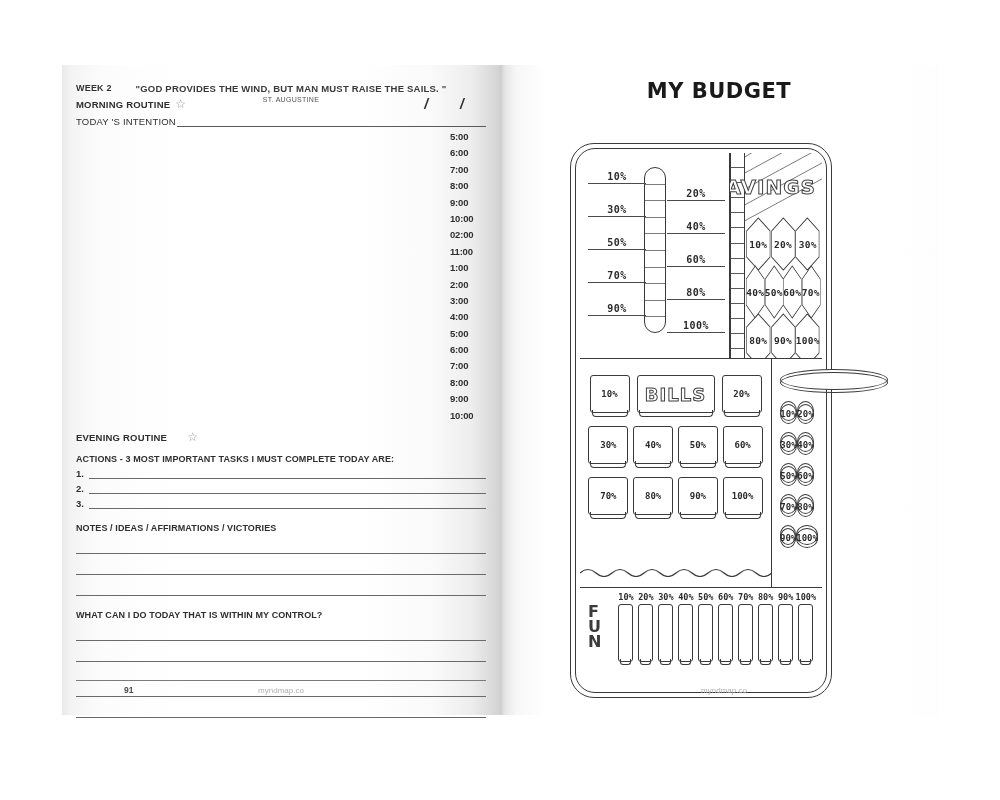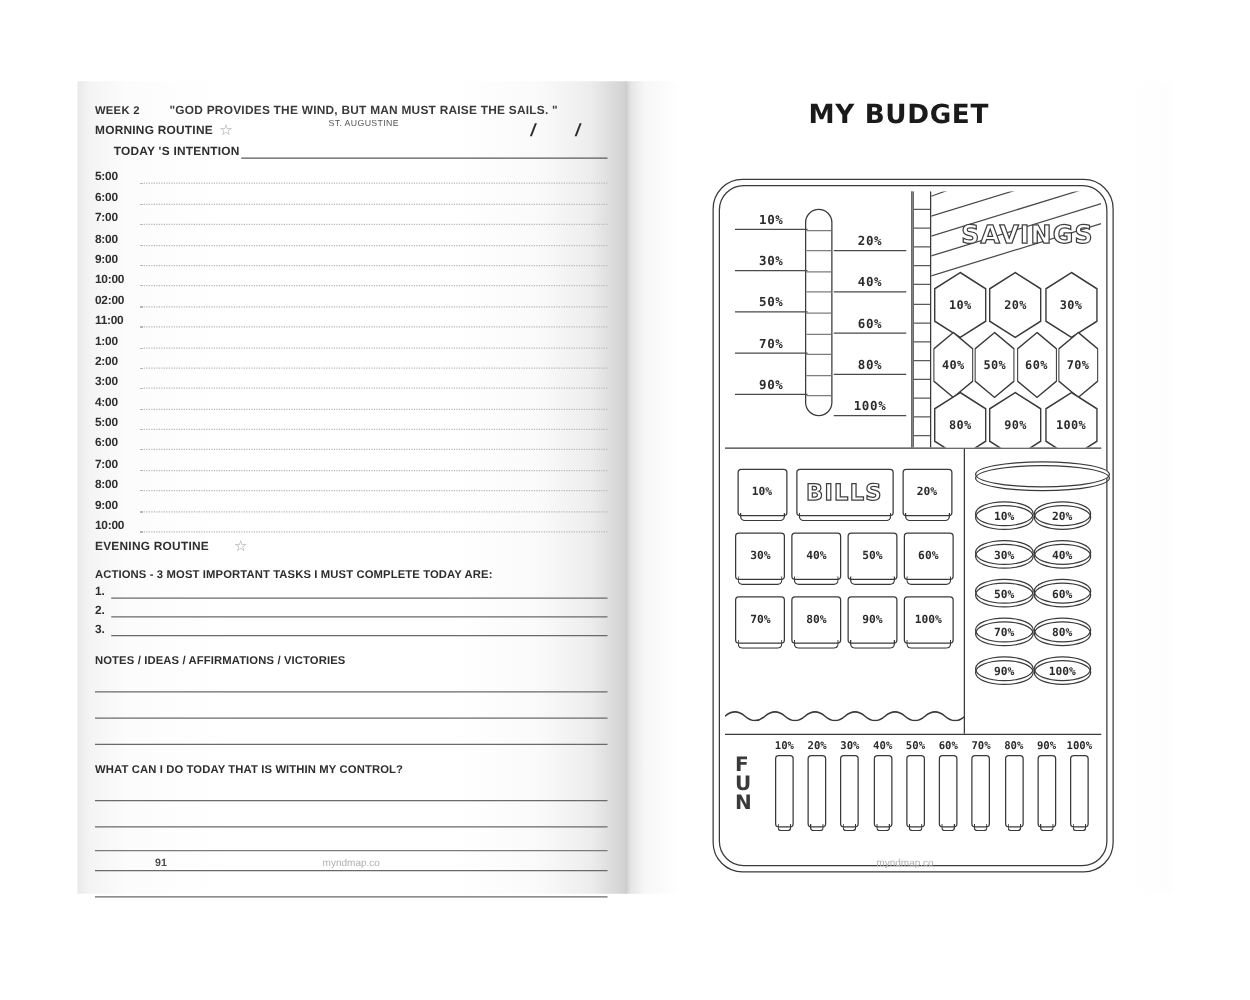--- a/index.html
+++ b/index.html
@@ -75,30 +75,30 @@
   }
   .star { margin-left: 5px; font-size: 12px; color: #9a9a9a; line-height: 1; }
   .date-slashes {
     position: absolute; right: 8px; top: -2px;
     font-size: 14px; font-weight: 700; font-style: italic;
     color: #2e2e2e; letter-spacing: 14px;
   }
 
   .intention-row { display: flex; align-items: flex-end; margin-top: 6px; }
   .intention-label {
-    font-size: 9.5px; font-weight: 700; color: #2e2e2e;
-    text-transform: uppercase; white-space: nowrap; letter-spacing: .2px; margin-left: 15px;
+    font-size: 9.5px; font-weight: 400; color: #2e2e2e;
+    text-transform: uppercase; white-space: nowrap; letter-spacing: .2px;
   }
   .intention-rule {
     flex: 1; border-bottom: 1px solid #5a5a5a;
     height: 10px; margin-left: 1px;
   }
 
   .hours { margin-top: 4px; }
-  .hour-row { display: flex; align-items: flex-end; height: 16.4px; }
+  .hour-row { display: flex; align-items: flex-end; height: 16.4px; flex-direction: column; }
   .hour-label {
     font-size: 9.5px; color: #2e2e2e; font-weight: 600;
     width: 36px; flex: none; letter-spacing: -.2px;
   }
   .hour-rule {
     flex: 1; height: 11px;
     border-bottom: 1px dotted #b8b8b8;
   }
 
   .evening-row { display: flex; align-items: center; margin-top: 5px; gap: 15px; }
@@ -135,21 +135,21 @@
   .budget-title {
     text-align: center; margin-top: 14px;
     font-size: 21px; font-weight: 700; color: #1a1a1a;
     letter-spacing: .5px; text-transform: uppercase;
     font-family: "DejaVu Sans", sans-serif;
   }
 
   #budget-card {
     position: absolute;
     left: 70px; top: 78px;
-    width: 321px; height: 555px;
+    width: 262px; height: 555px;
   }
   .card-outer {
     position: absolute; inset: 0;
     border: 1.4px solid #3a3a3a; border-radius: 24px;
   }
   .card-inner-frame {
     position: absolute; left: 5px; top: 5px; right: 5px; bottom: 5px;
     border: 1.2px solid #3a3a3a; border-radius: 20px;
   }
   .card-body {

